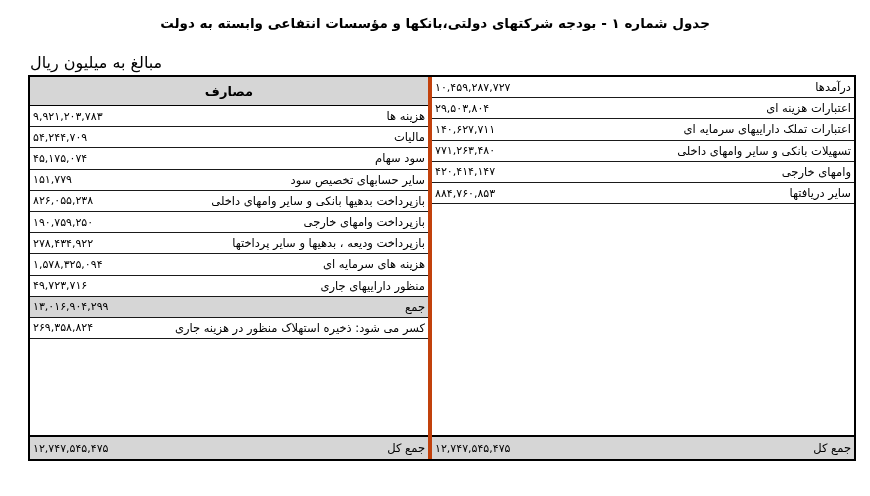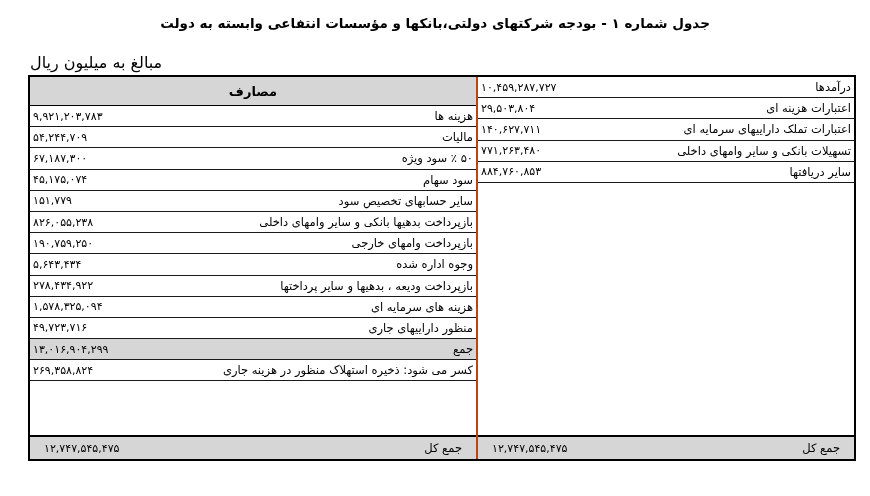--- a/index.html
+++ b/index.html
@@ -12,40 +12,40 @@
     font-weight:bold;font-size:13.5px;direction:rtl;
   }
   .unit-note{
     position:absolute;top:53px;left:30px;font-size:16px;direction:rtl;
   }
   .budget-table{
     position:absolute;top:75px;left:28px;width:828px;height:386px;
     border:2px solid #000;box-sizing:border-box;display:flex;background:#fff;
   }
   .half{display:flex;flex-direction:column;box-sizing:border-box;min-width:0;}
-  .half.uses{width:448px;border-right:2px solid #c2410c;}
+  .half.uses{width:402px;border-right:4px solid #c2410c;}
   .half.sources{flex:1;}
   .hdr{
     height:29px;flex:none;background:#d6d6d6;border-bottom:1px solid #000;
     display:flex;align-items:center;justify-content:center;
     font-weight:bold;font-size:13px;direction:rtl;box-sizing:border-box;
   }
   .row{
     height:21.2px;flex:none;border-bottom:1px solid #1a1a1a;
     display:flex;align-items:center;justify-content:space-between;
     padding:7px 3px;box-sizing:border-box;background:#fff;
   }
   .row.shaded{background:#d6d6d6;}
   .val{direction:ltr;font-size:11px;white-space:nowrap;}
   .lbl{direction:rtl;font-size:11.5px;white-space:nowrap;}
   .spacer{flex:1 1 auto;border-bottom:2px solid #000;background:#fff;}
   .total-row{
     height:22px;flex:none;background:#d6d6d6;
     display:flex;align-items:center;justify-content:space-between;
-    padding:0 14px;box-sizing:border-box;
+    padding:0 3px;box-sizing:border-box;
   }
 </style>
 </head>
 <body>
 
 <div class="title">جدول شماره ۱ - بودجه شرکتهای دولتی،بانکها و مؤسسات انتفاعی وابسته به دولت</div>
 <div class="unit-note">مبالغ به میلیون ریال</div>
 
 <div class="budget-table">
 
@@ -54,42 +54,34 @@
 
     <div class="row">
       <span class="val">۹,۹۲۱,۲۰۳,۷۸۳</span>
       <span class="lbl">هزینه ها</span>
     </div>
     <div class="row">
       <span class="val">۵۴,۲۴۴,۷۰۹</span>
       <span class="lbl">مالیات</span>
     </div>
     <div class="row">
-      <span class="val">۶۷,۱۸۷,۳۰۰</span>
-      <span class="lbl">۵۰ ٪ سود ویژه</span>
-    </div>
-    <div class="row">
       <span class="val">۴۵,۱۷۵,۰۷۴</span>
       <span class="lbl">سود سهام</span>
     </div>
     <div class="row">
       <span class="val">۱۵۱,۷۷۹</span>
       <span class="lbl">سایر حسابهای تخصیص سود</span>
     </div>
     <div class="row">
       <span class="val">۸۲۶,۰۵۵,۲۳۸</span>
       <span class="lbl">بازپرداخت بدهیها بانکی و سایر وامهای داخلی</span>
     </div>
     <div class="row">
       <span class="val">۱۹۰,۷۵۹,۲۵۰</span>
       <span class="lbl">بازپرداخت وامهای خارجی</span>
-    </div>
-    <div class="row">
-      <span class="val">۵,۶۴۳,۴۳۴</span>
-      <span class="lbl">وجوه اداره شده</span>
     </div>
     <div class="row">
       <span class="val">۲۷۸,۴۳۴,۹۲۲</span>
       <span class="lbl">بازپرداخت ودیعه ، بدهیها و سایر پرداختها</span>
     </div>
     <div class="row">
       <span class="val">۱,۵۷۸,۳۲۵,۰۹۴</span>
       <span class="lbl">هزینه های سرمایه ای</span>
     </div>
     <div class="row">
@@ -125,20 +117,24 @@
     </div>
     <div class="row">
       <span class="val">۱۴۰,۶۲۷,۷۱۱</span>
       <span class="lbl">اعتبارات تملک داراییهای سرمایه ای</span>
     </div>
     <div class="row">
       <span class="val">۷۷۱,۲۶۳,۴۸۰</span>
       <span class="lbl">تسهیلات بانکی و سایر وامهای داخلی</span>
     </div>
     <div class="row">
+      <span class="val">۴۲۰,۴۱۴,۱۴۷</span>
+      <span class="lbl">وامهای خارجی</span>
+    </div>
+    <div class="row">
       <span class="val">۸۸۴,۷۶۰,۸۵۳</span>
       <span class="lbl">سایر دریافتها</span>
     </div>
 
     <div class="spacer"></div>
 
     <div class="total-row">
       <span class="val">۱۲,۷۴۷,۵۴۵,۴۷۵</span>
       <span class="lbl">جمع کل</span>
     </div>

